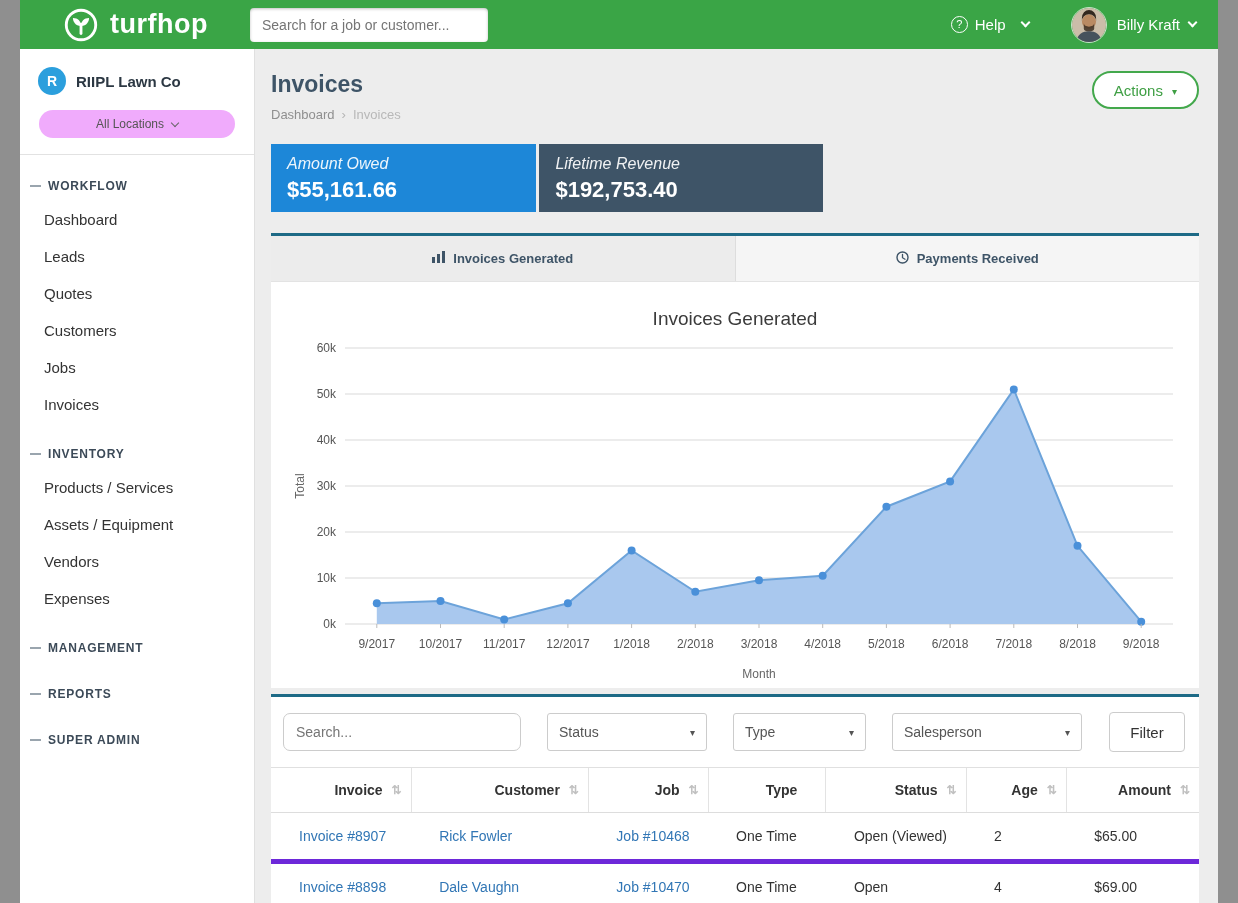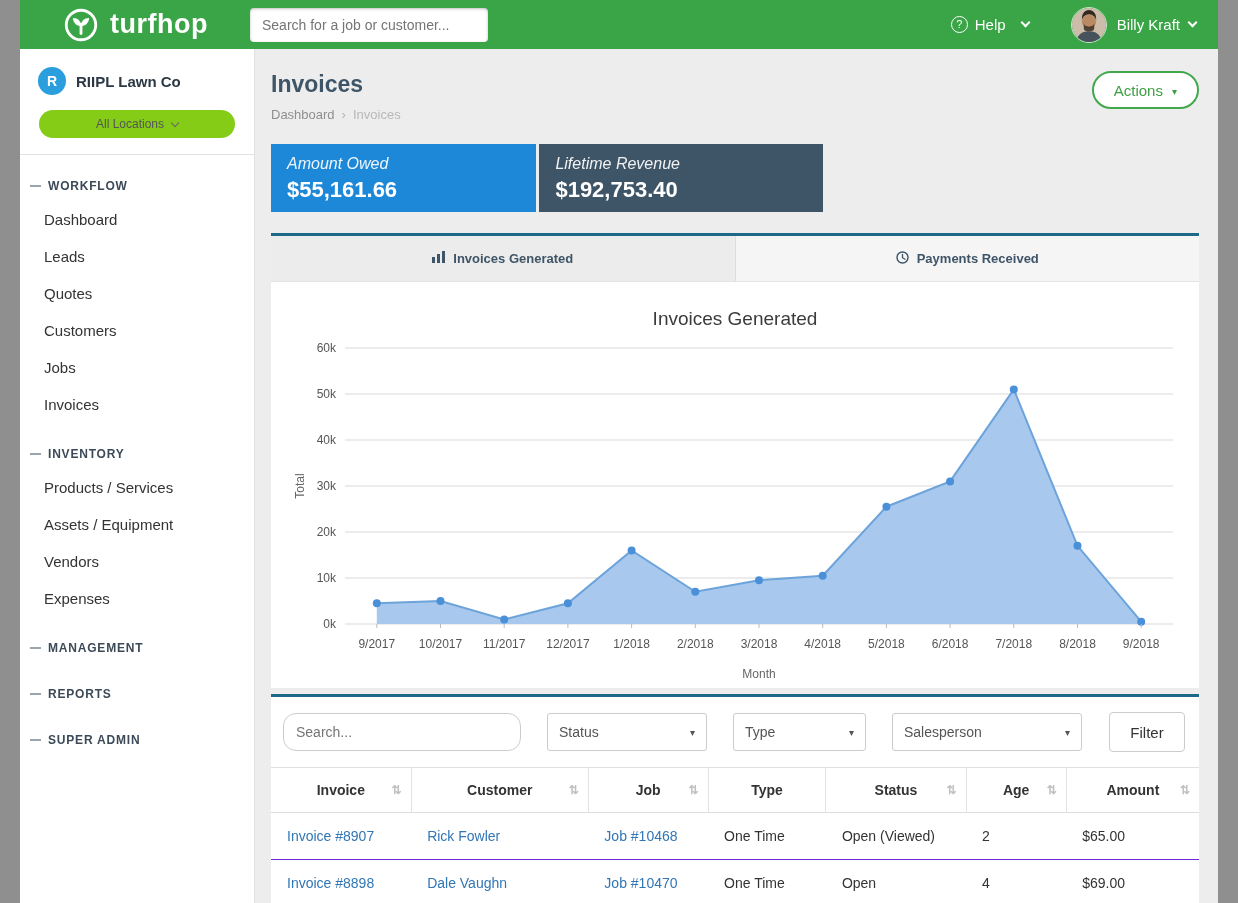--- a/index.html
+++ b/index.html
@@ -26,21 +26,21 @@
   
   .body-row{display:flex;min-height:847px}
   .sidebar{flex:0 0 235px;background:#fff;border-right:1px solid #e0e0e0;padding-bottom:20px}
   .main{flex:1;background:#ededed;padding:16px 19px 40px 16px;overflow:hidden}
 
   
   .company-row{display:flex;align-items:center;gap:10px;padding:18px 16px 0 18px}
   .company-badge{width:28px;height:28px;border-radius:50%;background:#2b9fdd;color:#fff;
     font-weight:bold;font-size:14px;display:flex;align-items:center;justify-content:center}
   .company-name{font-size:15px;font-weight:bold;color:#2c3843}
-  .location-pill{margin:15px auto 0;width:196px;background:#84cc16;border-radius:16px;
+  .location-pill{margin:15px auto 0;width:196px;background:#f0abfc;border-radius:16px;
     padding:7px 0;font-size:12px;color:#555;display:flex;align-items:center;justify-content:center;
     gap:8px;cursor:pointer}
   .chev-dark{width:6px;height:6px;border-right:1.5px solid #666;border-bottom:1.5px solid #666;
     transform:rotate(45deg);margin-top:-3px}
   .sidebar-divider{border-bottom:1px solid #e2e2e2;margin-top:16px}
   .nav-section{display:flex;align-items:center;gap:7px;margin-top:14px;padding:10px 0 8px 10px;cursor:pointer}
   .dash-icon{width:11px;border-top:2px dashed #9aa5ae}
   .nav-section-label{font-size:12px;font-weight:bold;letter-spacing:.8px;color:#3c4a58}
   .nav-item{font-size:15px;color:#333;padding:10px 0 10px 24px;cursor:pointer}
 
@@ -71,41 +71,41 @@
   .tab{flex:1;height:45px;display:flex;align-items:center;justify-content:center;gap:8px;
     font-size:13px;font-weight:bold;color:#3e5467;cursor:pointer}
   .tab.active{background:#ececec}
   .tab + .tab{border-left:1px solid #ddd}
   .chart-card{background:#fff;padding:26px 20px 4px}
   .chart-title{text-align:center;font-size:19px;color:#3b3b3b;font-weight:normal;margin-bottom:2px}
 
   
   .list-card{margin-top:6px;border-top:3px solid #1d6a86;background:#fff}
   .filter-row{display:flex;align-items:center;padding:15px 12px}
-  .search-input{width:238px;height:38px;border:1px solid #ccc;border-radius:13px;padding:0 12px;
+  .search-input{width:238px;height:38px;border:1px solid #ccc;border-radius:7px;padding:0 12px;
     font-size:14px;color:#333;outline:none;font-family:inherit}
   .filter-selects{display:flex}
   .select-box{height:38px;border:1px solid #ccc;border-radius:3px;background:#fff;display:flex;
     align-items:center;justify-content:space-between;padding:0 11px;font-size:14px;color:#555;
     margin-left:26px;cursor:pointer}
   .select-box:nth-child(1){width:160px}
   .select-box:nth-child(2){width:133px}
   .select-box:nth-child(3){width:190px}
   .select-caret{color:#555;font-size:10px}
   .filter-btn{margin-left:27px;width:76px;height:40px;background:#fff;border:1px solid #ccc;
     border-radius:4px;font-size:15px;color:#333;cursor:pointer;font-family:Liberation Sans, sans-serif}
 
   table{width:100%;border-collapse:collapse;table-layout:fixed}
   thead th{border-top:1px solid #e0e0e0;border-bottom:1px solid #ddd;font-size:14px;font-weight:bold;
-    color:#333;text-align:center;padding:14px 28px;position:relative;cursor:pointer}
+    color:#333;text-align:right;padding:14px 28px;position:relative;cursor:pointer}
   thead th + th{border-left:1px solid #e3e3e3}
   th:nth-child(1){width:15.1%} th:nth-child(2){width:19.1%} th:nth-child(3){width:12.9%}
   th:nth-child(4){width:12.7%} th:nth-child(5){width:15.1%} th:nth-child(6){width:10.8%}
   .sort-icon{position:absolute;right:9px;top:50%;transform:translateY(-50%);color:#c0c0c0;font-size:12px}
-  tbody td{padding:15px 16px;font-size:14px;color:#333;border-bottom:1px solid #6d28d9;
+  tbody td{padding:15px 28px;font-size:14px;color:#333;border-bottom:5px solid #6d28d9;
     white-space:nowrap;overflow:hidden}
   td.link{color:#3176b5;cursor:pointer}
 </style>
 </head>
 <body>
 
 <div class="page">
 
   <div class="topbar">
     <div class="logo">

